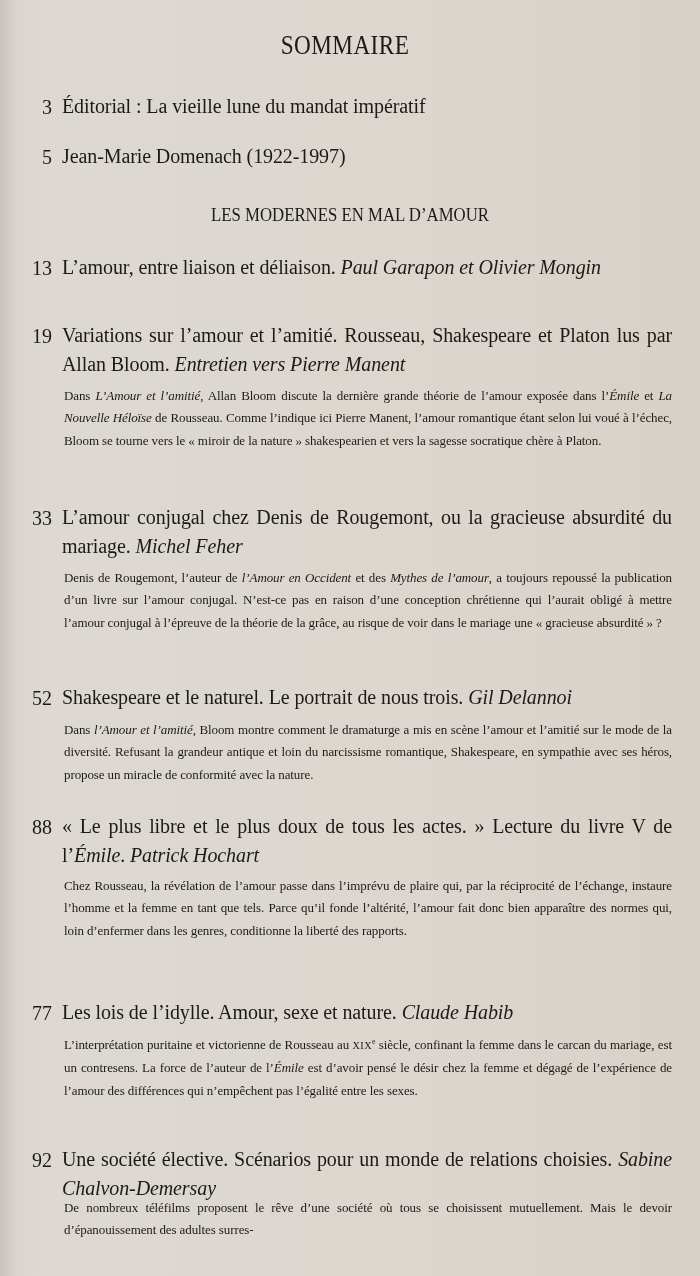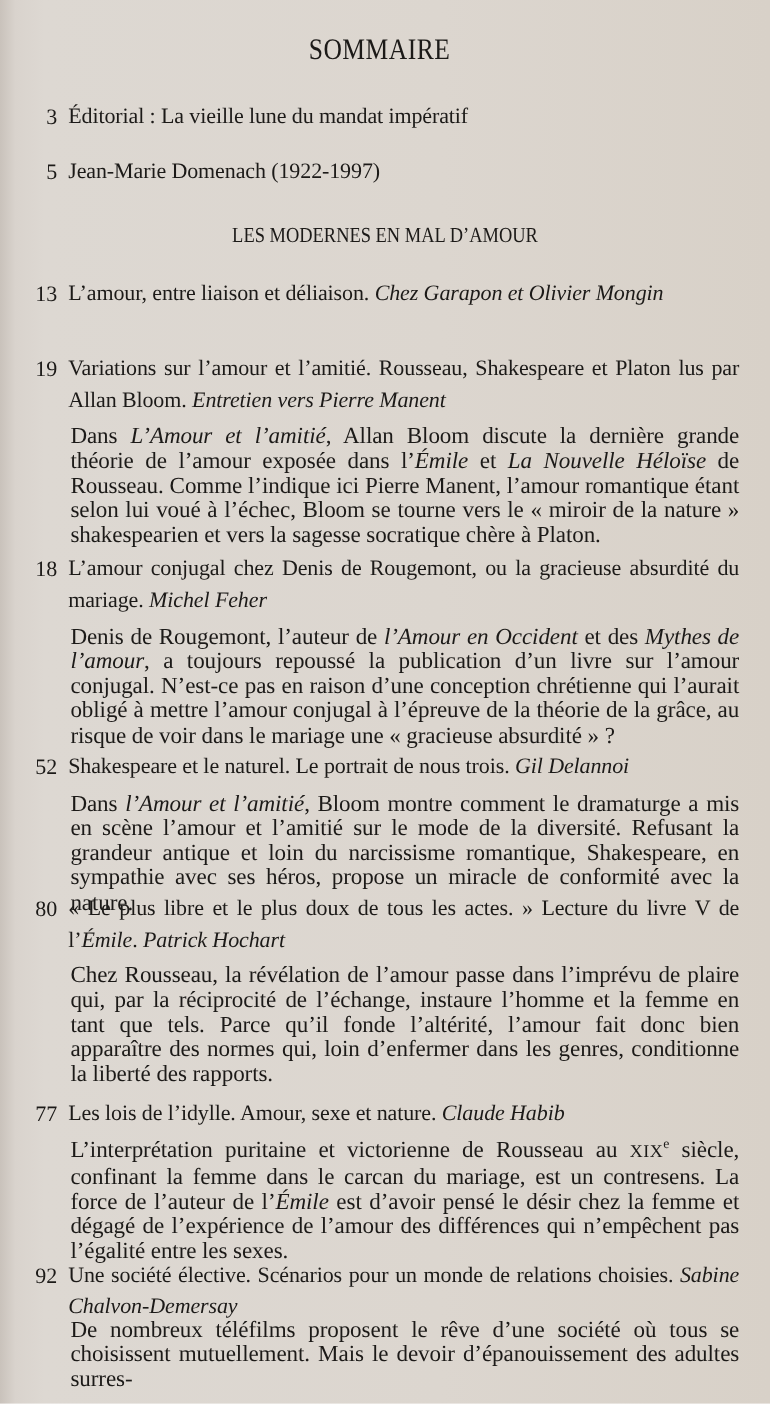--- a/index.html
+++ b/index.html
@@ -27,21 +27,21 @@
     font-size: 20px; line-height: 30px;
   }
   .head {
     position: absolute; left: 62px; width: 610px;
     font-size: 20px; line-height: 29px; text-align: justify;
     letter-spacing: -0.1px;
   }
   .head.short { text-align: left; }
   .summary {
     position: absolute; left: 64px; width: 608px;
-    font-size: 21px; line-height: 22.4px; text-align: justify;
+    font-size: 13px; line-height: 22.4px; text-align: justify;
     letter-spacing: -0.1px;
   }
   .it { font-style: italic; }
   .sc { font-size: 0.78em; letter-spacing: 0.5px; }
   sup { font-size: 0.6em; line-height: 0; }
 </style>
 </head>
 <body>
 
 <div class="page">
@@ -56,53 +56,53 @@
     <div class="num">5</div>
     <div class="head short">Jean-Marie Domenach (1922-1997)</div>
   </div>
 
   <div class="section-title">LES MODERNES EN MAL D’AMOUR</div>
 
   <div class="entry" style="top:253px">
     <div class="num">13</div>
     <div class="head">
       <span>L’amour, entre liaison et déliaison.</span>
-      <span class="it">Chez Garapon et Olivier Mongin</span>
+      <span class="it">Paul Garapon et Olivier Mongin</span>
     </div>
   </div>
 
   <div class="entry" style="top:321px">
     <div class="num">19</div>
     <div class="head">
       <span>Variations sur l’amour et l’amitié. Rousseau, Shakespeare et Platon lus par Allan Bloom.</span>
       <span class="it">Entretien vers Pierre Manent</span>
     </div>
     <div class="summary" style="top:64px"><span>Dans </span><span class="it">L’Amour et l’amitié</span><span>, Allan Bloom discute la dernière grande théorie de l’amour exposée dans l’</span><span class="it">Émile</span><span> et </span><span class="it">La Nouvelle Héloïse</span><span> de Rousseau. Comme l’indique ici Pierre Manent, l’amour romantique étant selon lui voué à l’échec, Bloom se tourne vers le « miroir de la nature » shakespearien et vers la sagesse socratique chère à Platon.</span></div>
   </div>
 
   <div class="entry" style="top:503px">
-    <div class="num">18</div>
+    <div class="num">33</div>
     <div class="head">
       <span>L’amour conjugal chez Denis de Rougemont, ou la gracieuse absurdité du mariage.</span>
       <span class="it">Michel Feher</span>
     </div>
     <div class="summary" style="top:64px"><span>Denis de Rougemont, l’auteur de </span><span class="it">l’Amour en Occident</span><span> et des </span><span class="it">Mythes de l’amour</span><span>, a toujours repoussé la publication d’un livre sur l’amour conjugal. N’est-ce pas en raison d’une conception chrétienne qui l’aurait obligé à mettre l’amour conjugal à l’épreuve de la théorie de la grâce, au risque de voir dans le mariage une « gracieuse absurdité » ?</span></div>
   </div>
 
   <div class="entry" style="top:683px">
     <div class="num">52</div>
     <div class="head">
       <span>Shakespeare et le naturel. Le portrait de nous trois.</span>
       <span class="it">Gil Delannoi</span>
     </div>
     <div class="summary" style="top:36px"><span>Dans </span><span class="it">l’Amour et l’amitié</span><span>, Bloom montre comment le dramaturge a mis en scène l’amour et l’amitié sur le mode de la diversité. Refusant la grandeur antique et loin du narcissisme romantique, Shakespeare, en sympathie avec ses héros, propose un miracle de conformité avec la nature.</span></div>
   </div>
 
   <div class="entry" style="top:812px">
-    <div class="num">80</div>
+    <div class="num">88</div>
     <div class="head">
       <span>« Le plus libre et le plus doux de tous les actes. » Lecture du livre V de l’</span><span class="it">Émile</span><span>.</span>
       <span class="it">Patrick Hochart</span>
     </div>
     <div class="summary" style="top:63px"><span>Chez Rousseau, la révélation de l’amour passe dans l’imprévu de plaire qui, par la réciprocité de l’échange, instaure l’homme et la femme en tant que tels. Parce qu’il fonde l’altérité, l’amour fait donc bien apparaître des normes qui, loin d’enfermer dans les genres, conditionne la liberté des rapports.</span></div>
   </div>
 
   <div class="entry" style="top:998px">
     <div class="num">77</div>
     <div class="head">

